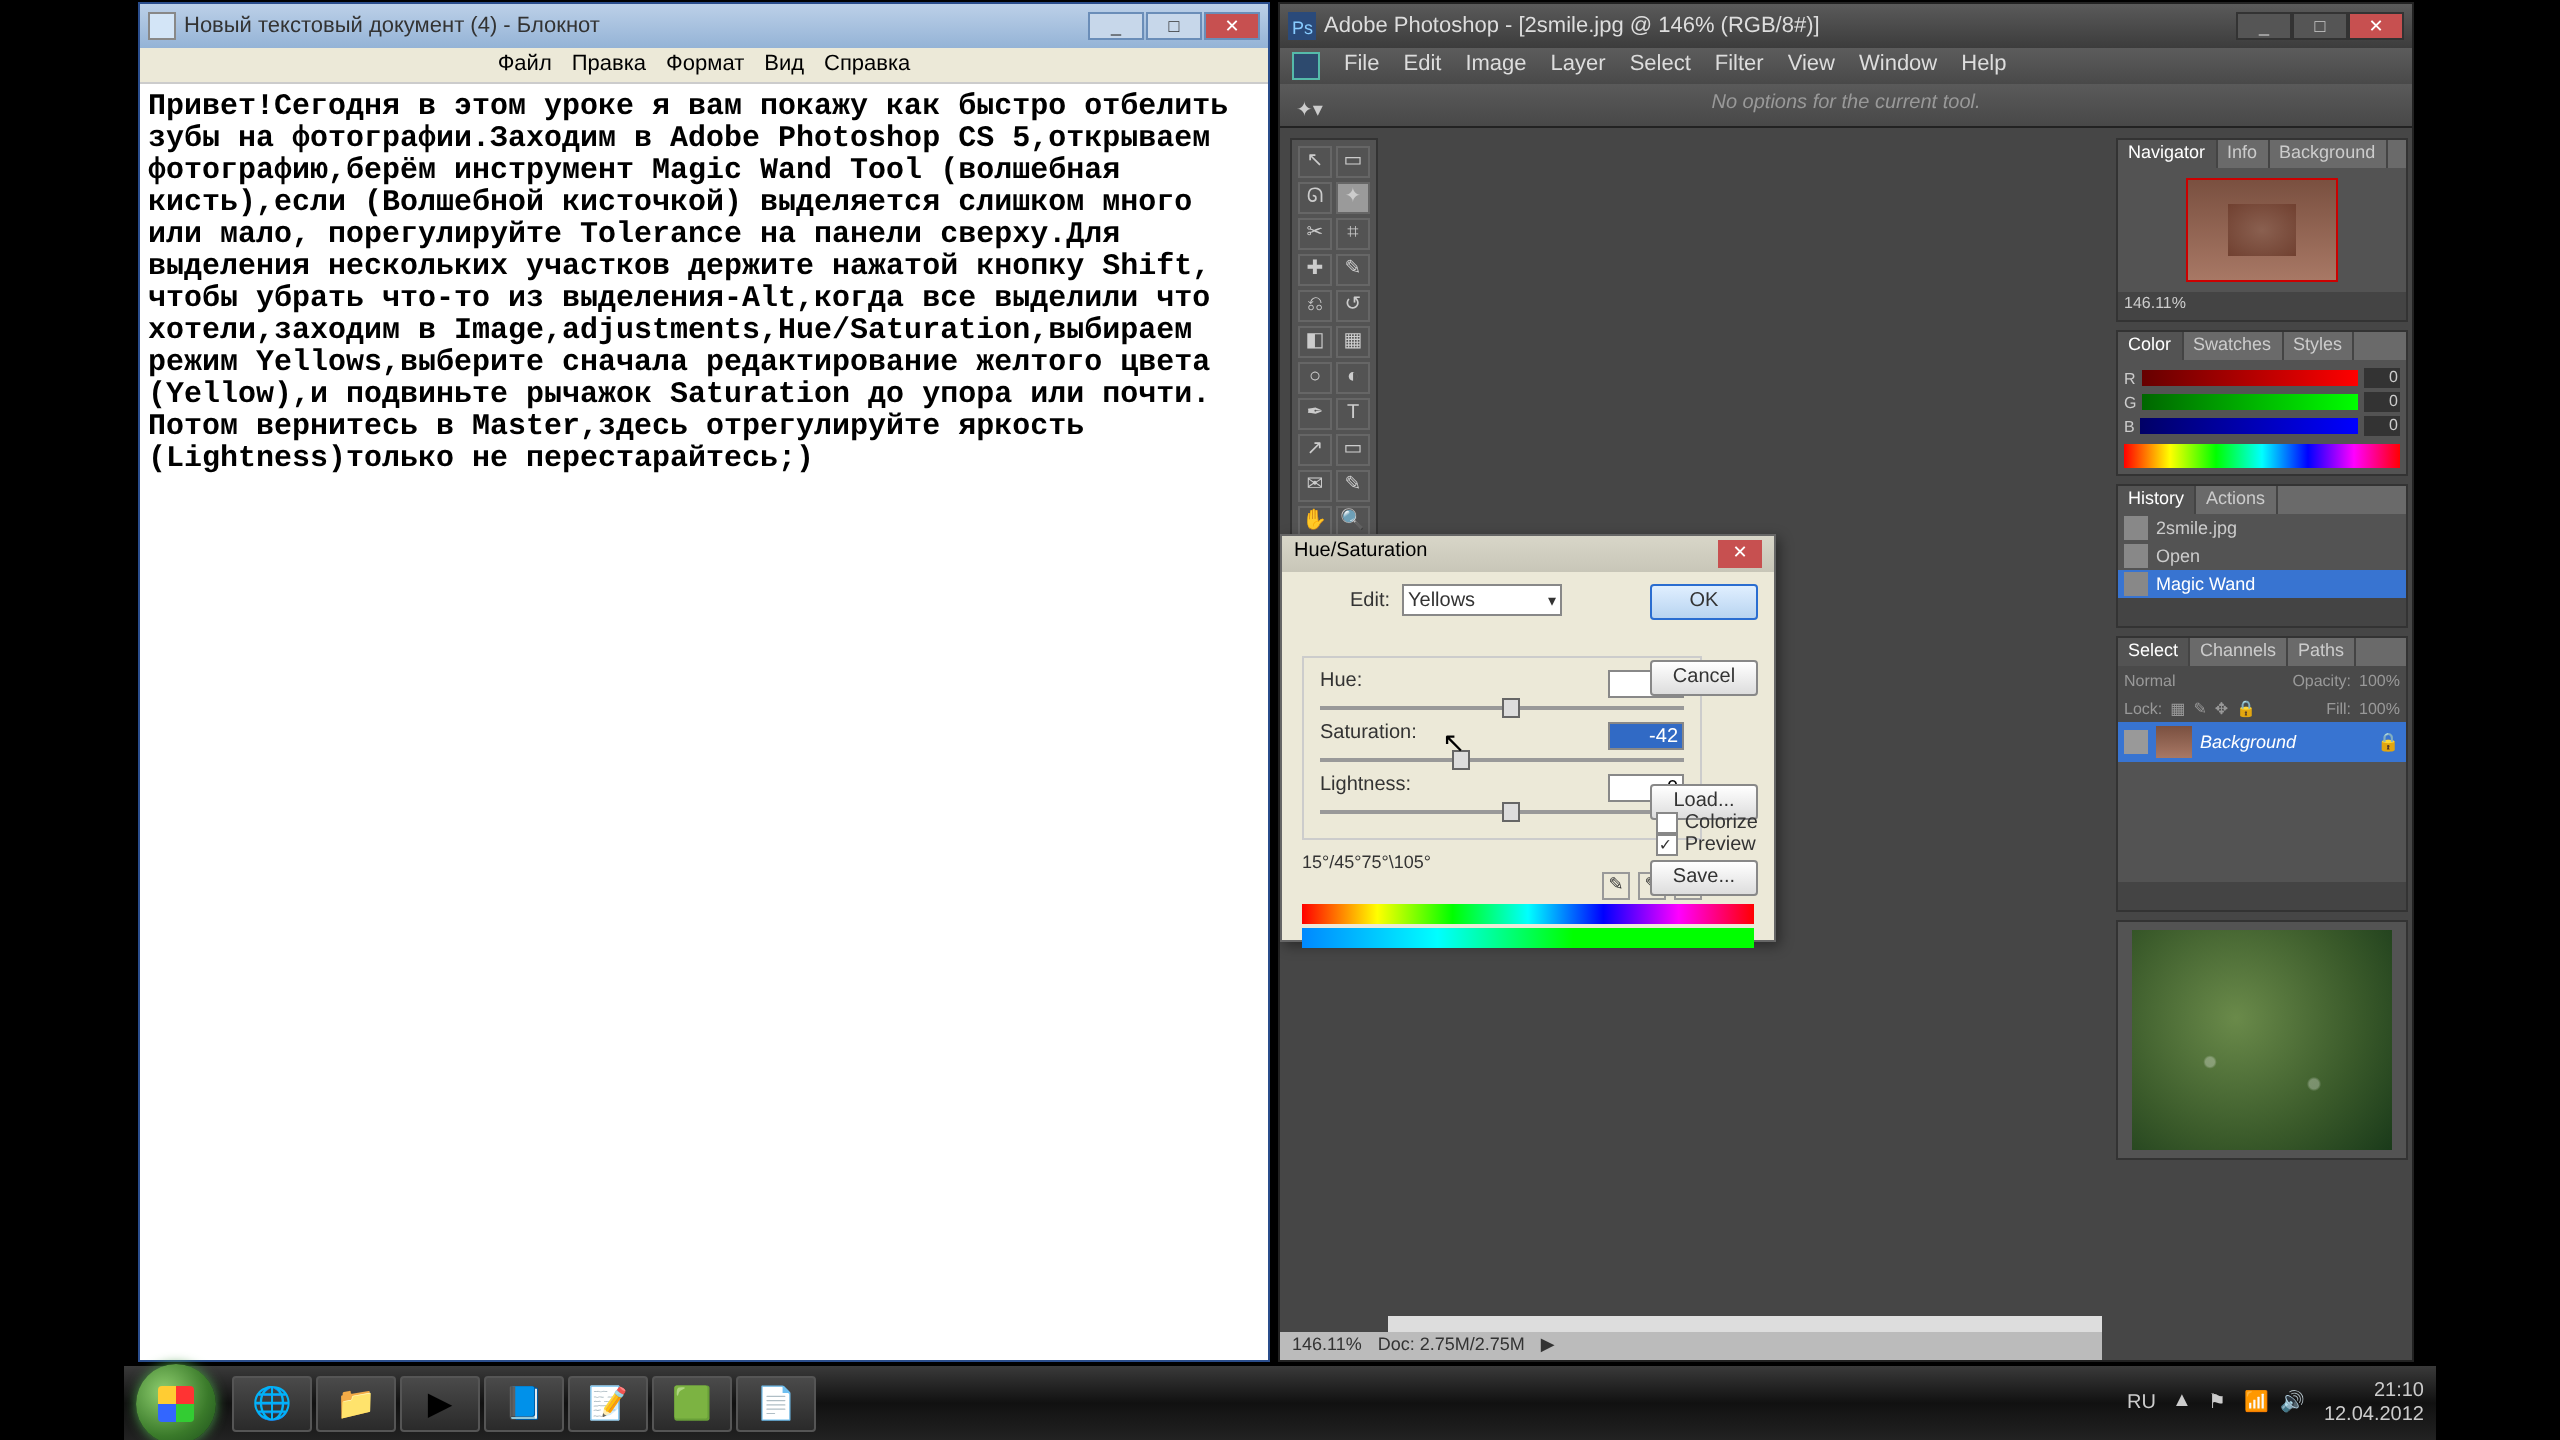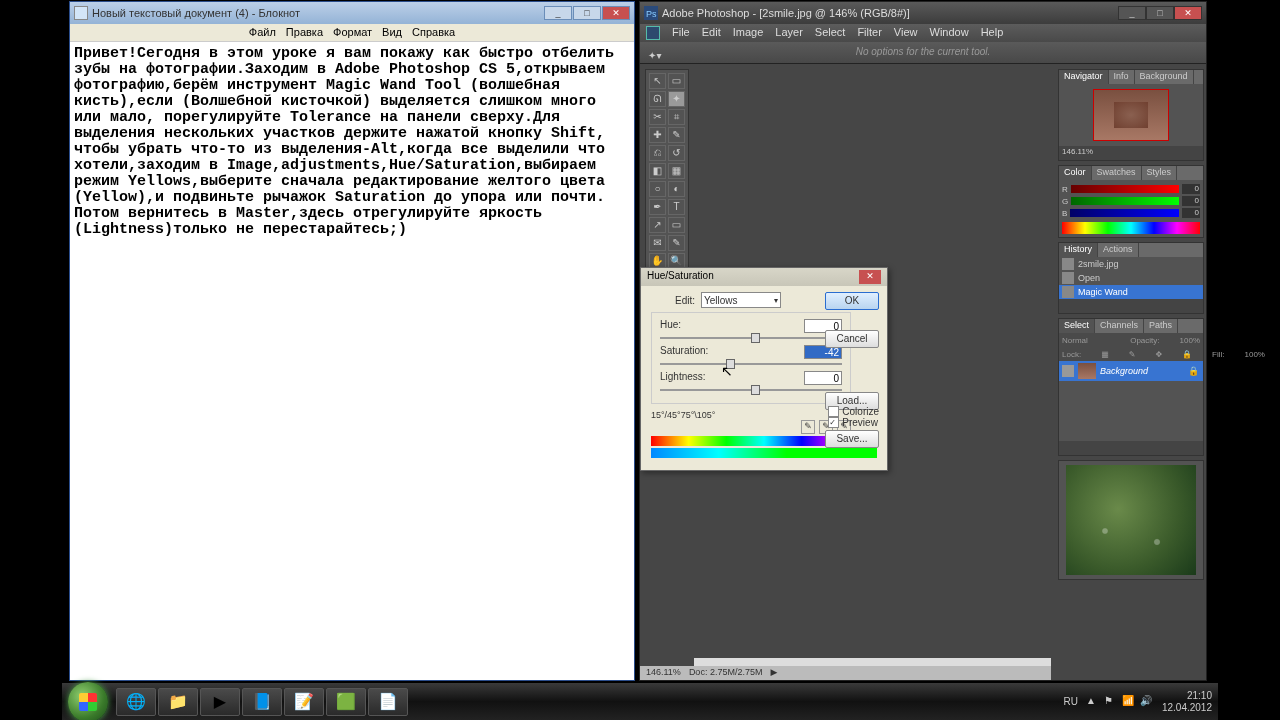--- a/index.html
+++ b/index.html
@@ -63,36 +63,36 @@
 .cs-bar.r { background:linear-gradient(90deg,#600,#f00); }
 .cs-bar.g { background:linear-gradient(90deg,#060,#0f0); }
 .cs-bar.b { background:linear-gradient(90deg,#006,#00f); }
 .cs-val { width:18px; height:10px; background:#333; color:#ccc; text-align:right; font-size:8px; padding-right:1px; }
 .spectrum { height:12px; background:linear-gradient(90deg,#f00,#ff0,#0f0,#0ff,#00f,#f0f,#f00); margin-top:3px; }
 
 .hist-row { display:flex; align-items:center; height:14px; font-size:9px; color:#ccc; gap:4px; padding:0 3px; }
 .hist-row.sel { background:#3874d1; color:#fff; }
 .hist-row .hicon { width:12px; height:12px; background:#888; }
 
-.layers-opts { height:14px; background:#4a4a4a; display:flex; font-size:8px; color:#999; padding:1px 3px; align-items:center; gap:20px; }
+.layers-opts { height:14px; background:#4a4a4a; display:flex; font-size:8px; color:#999; padding:1px 3px; align-items:center; gap:4px; }
 .layer-row { display:flex; align-items:center; height:20px; font-size:9px; color:#fff; padding:0 3px; gap:4px; background:#3874d1; }
 .layer-row .eye { width:12px; height:12px; background:#999; position:static; border-radius:0; }
 .layer-row .th { width:18px; height:16px; background:linear-gradient(#7a5040,#a87865); }
 .layer-row .nm { font-style:italic; }
 .panel-foot { height:14px; background:#444; }
 
 .preview-img { width:130px; height:110px; margin:4px auto; background:radial-gradient(circle at 40% 40%,#6a8a4a,#3a5a2a 60%,#1a3a1a); position:relative; }
 .preview-img::after { content:""; position:absolute; inset:0; background:radial-gradient(circle at 70% 70%,rgba(255,255,255,.3) 2%,transparent 3%),radial-gradient(circle at 30% 60%,rgba(255,255,255,.3) 2%,transparent 3%); }
 
 
 .hs-dialog { position:absolute; left:640px; top:267px; width:248px; height:204px; background:#ece9d8; border:1px solid #666; box-shadow:2px 2px 6px rgba(0,0,0,.4); z-index:10; }
 .hs-title { height:18px; background:linear-gradient(#d8d6c8,#c8c6b8); font-size:10px; padding:2px 6px; display:flex; }
 .hs-title .close { margin-left:auto; width:22px; height:14px; background:#c75050; color:#fff; text-align:center; font-size:9px; line-height:13px; }
 .hs-body { padding:6px 10px; font-size:10px; color:#333; position:relative; }
-.hs-row { display:flex; align-items:center; margin-bottom:4px; gap:6px; }
+.hs-row { display:flex; align-items:center; margin-bottom:20px; gap:6px; }
 .hs-row label { width:44px; text-align:right; }
 .hs-select { width:80px; height:16px; border:1px solid #888; background:#fff; font-size:10px; padding:0 2px; display:flex; align-items:center; }
 .hs-select::after { content:"▾"; margin-left:auto; font-size:8px; }
 .hs-sliders { border:1px solid #ccc; padding:6px 8px; width:200px; margin-bottom:6px; }
 .hs-sl { margin-bottom:6px; }
 .hs-sl-top { display:flex; justify-content:space-between; font-size:10px; }
 .hs-sl-top input { width:38px; height:14px; border:1px solid #888; font-size:10px; text-align:right; padding-right:2px; }
 .hs-sl-top input.sel { background:#316ac5; color:#fff; }
 .hs-track { height:2px; background:#999; margin-top:4px; position:relative; }
 .hs-thumb { position:absolute; top:-4px; width:9px; height:10px; background:#ddd; border:1px solid #666; }

